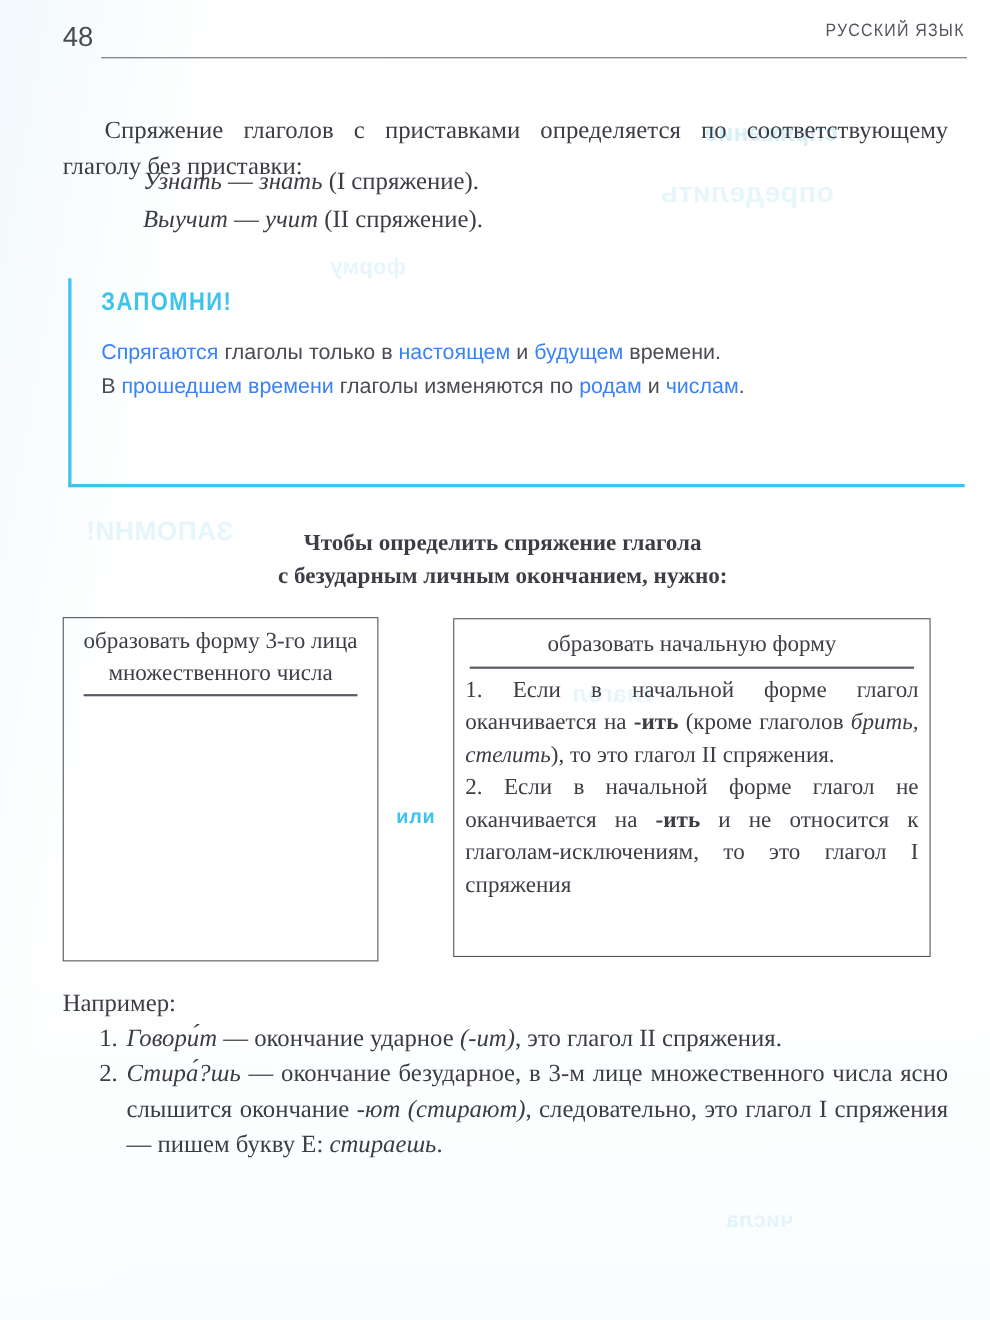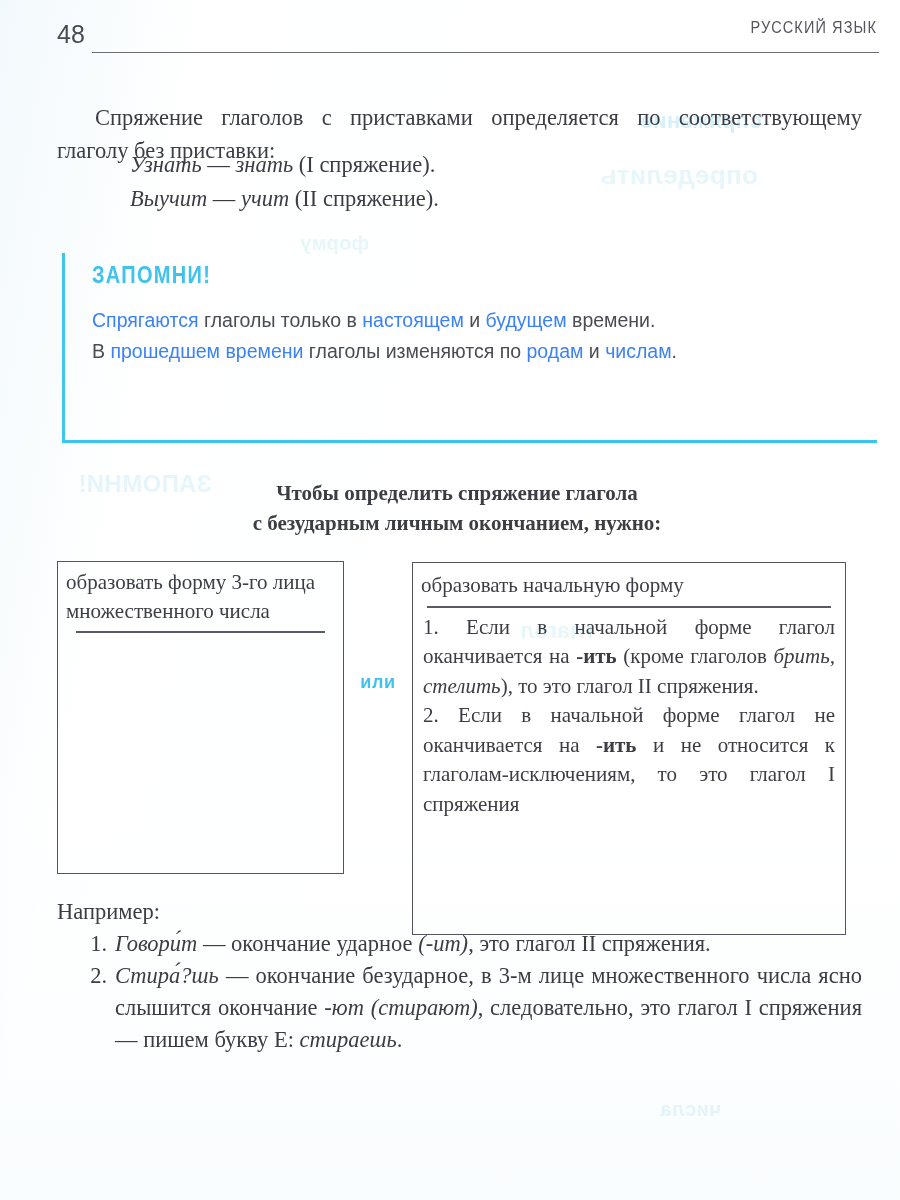--- a/index.html
+++ b/index.html
@@ -157,23 +157,24 @@
   }
 
   
   .box {
     position: absolute;
     border: 1.5px solid #55555e;
     box-sizing: border-box;
     background: transparent;
   }
   .box-left  { left: 57px;  top: 561px; width: 287px; height: 313px; }
-  .box-right { left: 412px; top: 562px; width: 434px; height: 373px; }
+  .box-right { left: 412px; top: 562px; width: 434px; height: 308px; }
 
   .box-head {
+    text-align: center;
     font-size: 21px;
     line-height: 29px;
     color: #3d3d45;
     padding: 6px 8px 0 8px;
   }
   .box-divider {
     height: 1.5px;
     background: #5a5a63;
     margin: 5px 18px 0 18px;
   }
@@ -187,21 +188,21 @@
   .box-body .bi { font-weight: 700; }
   .box-right .box-head { padding-top: 8px; }
   .box-right .box-divider { margin: 6px 14px 0 14px; }
   .box-right .box-body { padding: 5px 10px 0 10px; line-height: 29.5px; }
   .box-right .just { text-align: justify; }
 
   
   .or-connector {
     position: absolute;
     left: 344px;
-    top: 672px;
+    top: 732px;
     width: 68px;
     text-align: center;
     font-family: "Liberation Sans", sans-serif;
     font-weight: 700;
     font-size: 18px;
     letter-spacing: 0.6px;
     color: #3fc3ed;
   }
 
   

